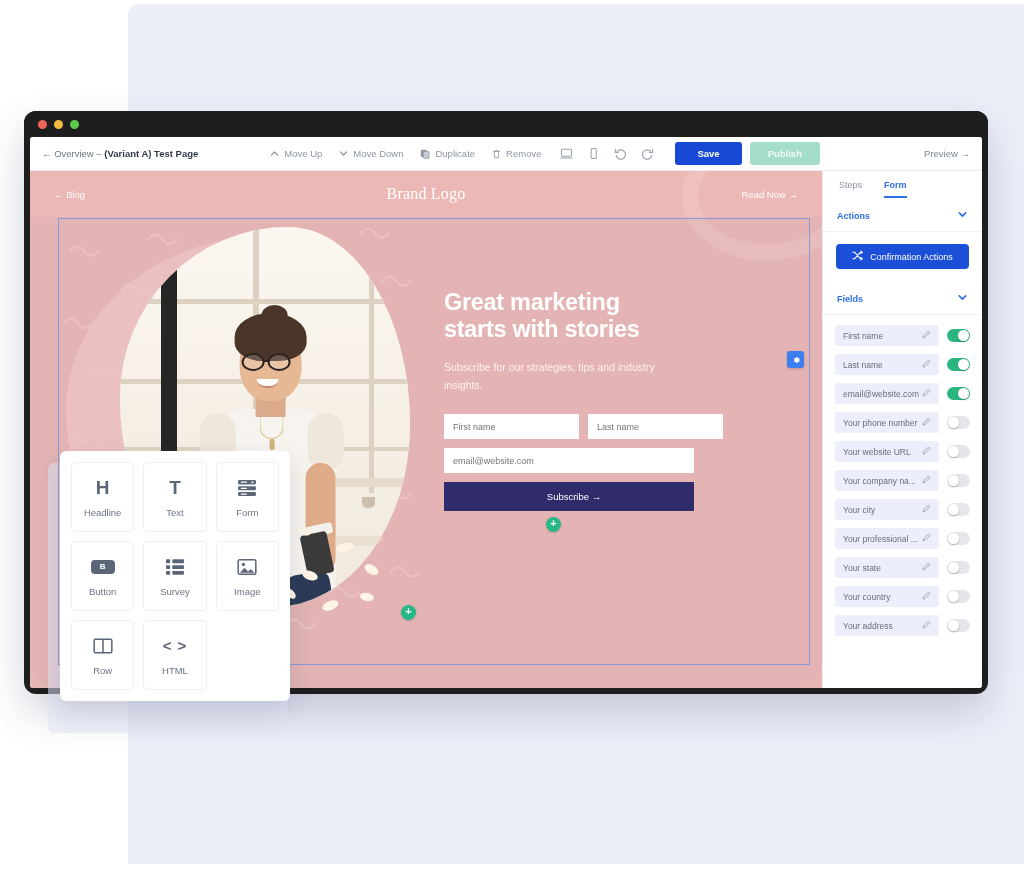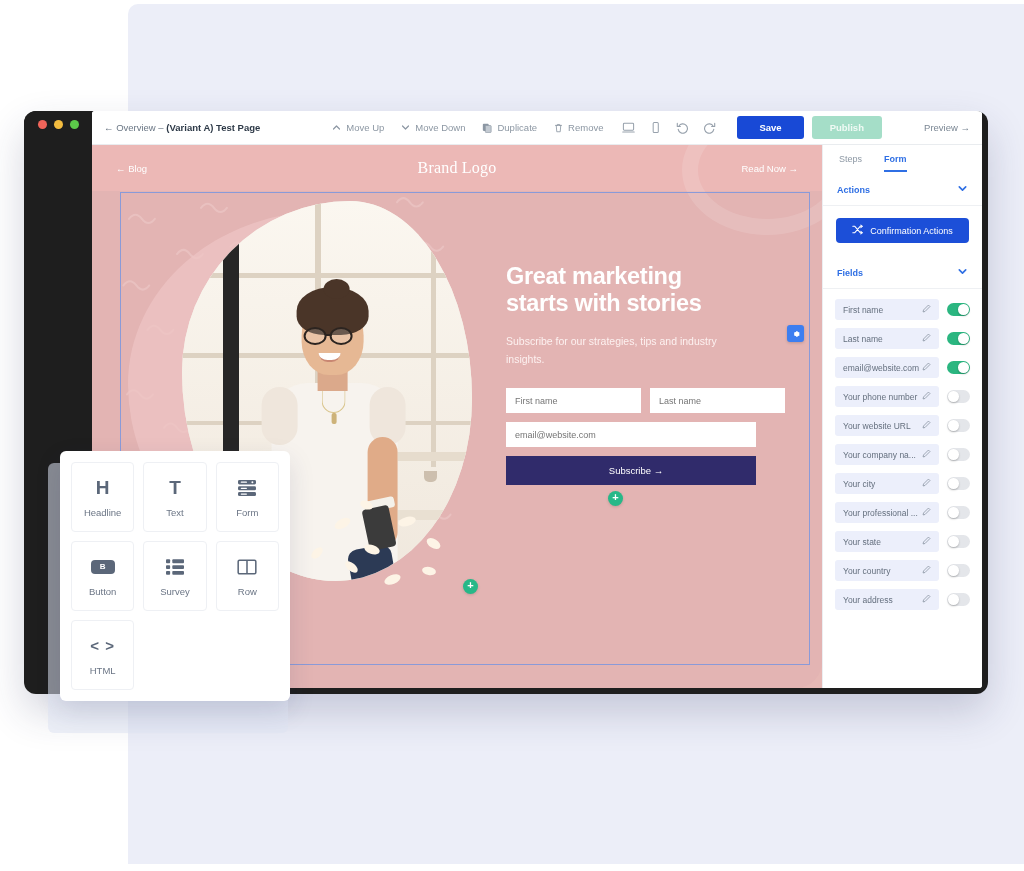--- a/index.html
+++ b/index.html
@@ -20,21 +20,21 @@
   }
 
   
   .window {
     position: absolute; left: 24px; top: 111px;
     width: 964px; height: 583px;
     background: #1e1e1e;
     border-radius: 12px;
     box-shadow: 0 18px 40px rgba(40,44,90,0.20);
     overflow: hidden;
-    display: flex; 
+    display: flex; flex-direction: column;
   }
   .titlebar { height: 26px; background: #1e1e1e; display: flex; align-items: center; padding-left: 14px; flex: none; }
   .dot { width: 9px; height: 9px; border-radius: 50%; margin-right: 7px; }
   .dot.red { background: #f0655a; }
   .dot.yellow { background: #f3bc3f; }
   .dot.green { background: #5cc94a; }
 
   .viewport {
     flex: 1; margin: 0 6px 6px 6px;
     background: #ffffff;
@@ -689,20 +689,30 @@
             <rect x="8" y="8" width="13" height="4.2" rx="1" fill="#5b6779"></rect>
             <rect x="1" y="14.4" width="4.6" height="4.2" rx="1" fill="#5b6779"></rect>
             <rect x="8" y="14.4" width="13" height="4.2" rx="1" fill="#5b6779"></rect>
           </svg>
         </div>
         <div class="w-label">Survey</div>
       </div>
       <div class="w-card">
         <div class="w-ico">
           <svg width="20" height="18" viewBox="0 0 22 20">
+            <rect x="1.2" y="2" width="19.6" height="16" rx="1.6" fill="none" stroke="#5b6779" stroke-width="1.7"></rect>
+            <circle cx="7" cy="7.2" r="1.8" fill="#5b6779"></circle>
+            <path d="M3.2 16.4l5-5.6 4 4.2 3-2.6 4.4 4z" fill="#5b6779"></path>
+          </svg>
+        </div>
+        <div class="w-label">Image</div>
+      </div>
+      <div class="w-card">
+        <div class="w-ico">
+          <svg width="20" height="18" viewBox="0 0 22 20">
             <rect x="1.2" y="2.5" width="19.6" height="15" rx="1.4" fill="none" stroke="#5b6779" stroke-width="1.7"></rect>
             <path d="M11 2.5v15" stroke="#5b6779" stroke-width="1.7"></path>
           </svg>
         </div>
         <div class="w-label">Row</div>
       </div>
       <div class="w-card">
         <div class="w-ico">
           <span class="code">&lt; &gt;</span>
         </div>

